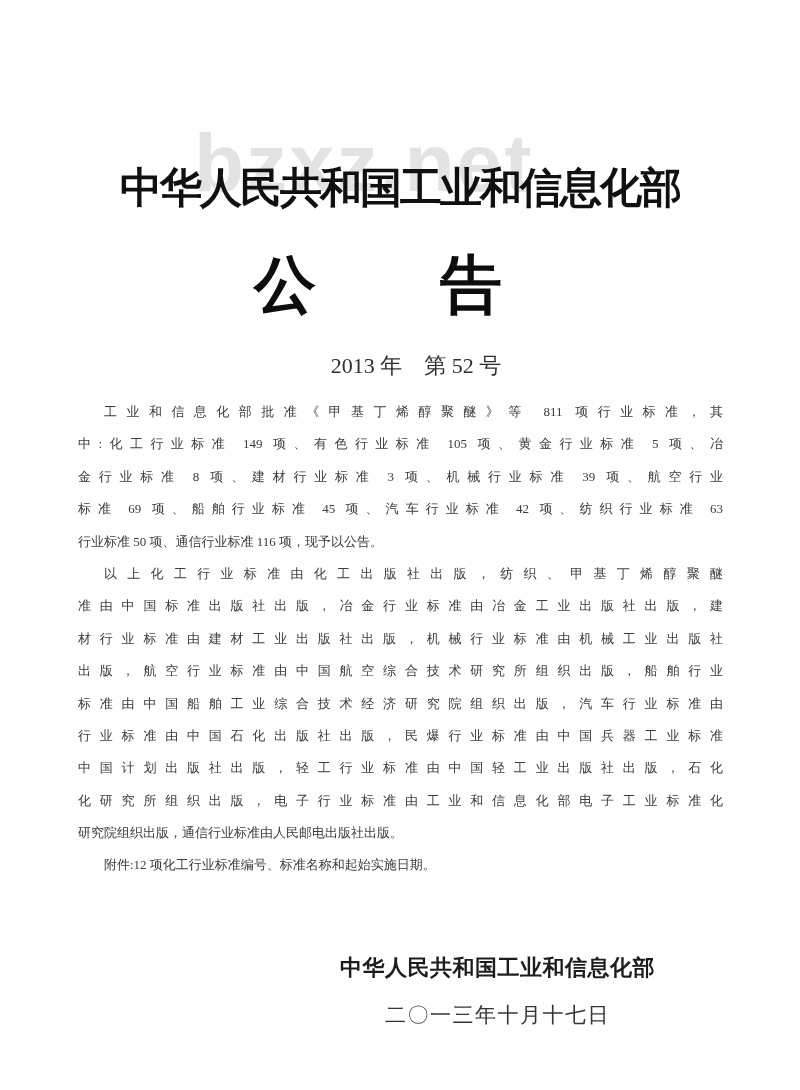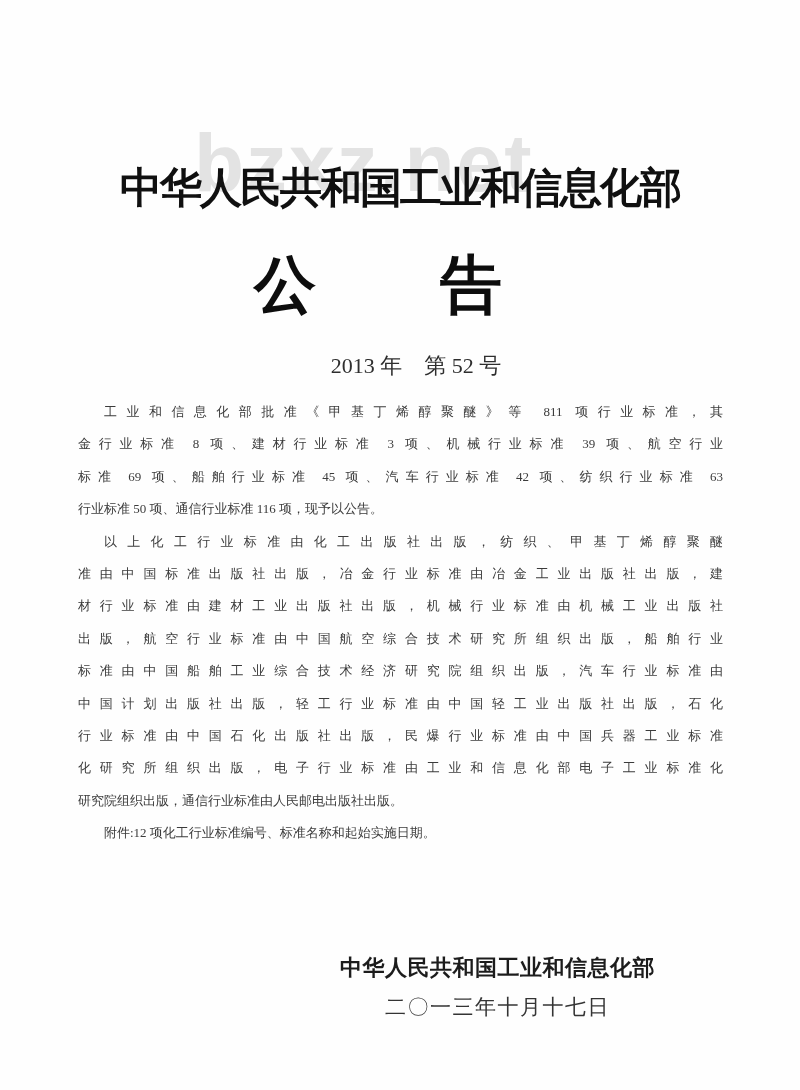--- a/index.html
+++ b/index.html
@@ -69,51 +69,52 @@
     top: 953px; right: 145px;
     text-align: center;
   }
   .sig-name {
     font-size: 22px;
     font-weight: 700;
     letter-spacing: 0.5px;
     color: #1c1c1c;
   }
   .sig-date {
-    margin-top: 10px;
+    margin-top: 18px;
     font-size: 21px;
     letter-spacing: 1.5px;
     color: #343434;
   }
 </style>
 </head>
 <body>
 
 <div class="page">
 
   <div class="watermark">bzxz.net</div>
 
   <div class="ministry">中华人民共和国工业和信息化部</div>
 
   <div class="doctype">公　　告</div>
 
   <div class="issue">2013 年　第 52 号</div>
 
   <div class="bodytext">
     <div class="bline indent fill">工业和信息化部批准《甲基丁烯醇聚醚》等 811 项行业标准，其</div>
+    <div class="bline fill">中:化工行业标准 149 项、有色行业标准 105 项、黄金行业标准 5 项、冶</div>
     <div class="bline fill">金行业标准 8 项、建材行业标准 3 项、机械行业标准 39 项、航空行业</div>
     <div class="bline fill">标准 69 项、船舶行业标准 45 项、汽车行业标准 42 项、纺织行业标准 63</div>
     <div class="bline">行业标准 50 项、通信行业标准 116 项，现予以公告。</div>
     <div class="bline indent fill">以上化工行业标准由化工出版社出版，纺织、甲基丁烯醇聚醚</div>
     <div class="bline fill">准由中国标准出版社出版，冶金行业标准由冶金工业出版社出版，建</div>
     <div class="bline fill">材行业标准由建材工业出版社出版，机械行业标准由机械工业出版社</div>
     <div class="bline fill">出版，航空行业标准由中国航空综合技术研究所组织出版，船舶行业</div>
     <div class="bline fill">标准由中国船舶工业综合技术经济研究院组织出版，汽车行业标准由</div>
+    <div class="bline fill">行业标准由中国石化出版社出版，民爆行业标准由中国兵器工业标准</div>
     <div class="bline fill">中国计划出版社出版，轻工行业标准由中国轻工业出版社出版，石化</div>
-    <div class="bline fill">行业标准由中国石化出版社出版，民爆行业标准由中国兵器工业标准</div>
     <div class="bline fill">化研究所组织出版，电子行业标准由工业和信息化部电子工业标准化</div>
     <div class="bline">研究院组织出版，通信行业标准由人民邮电出版社出版。</div>
     <div class="bline indent">附件:12 项化工行业标准编号、标准名称和起始实施日期。</div>
   </div>
 
   <div class="sig">
     <div class="sig-name">中华人民共和国工业和信息化部</div>
     <div class="sig-date">二〇一三年十月十七日</div>
   </div>
 

